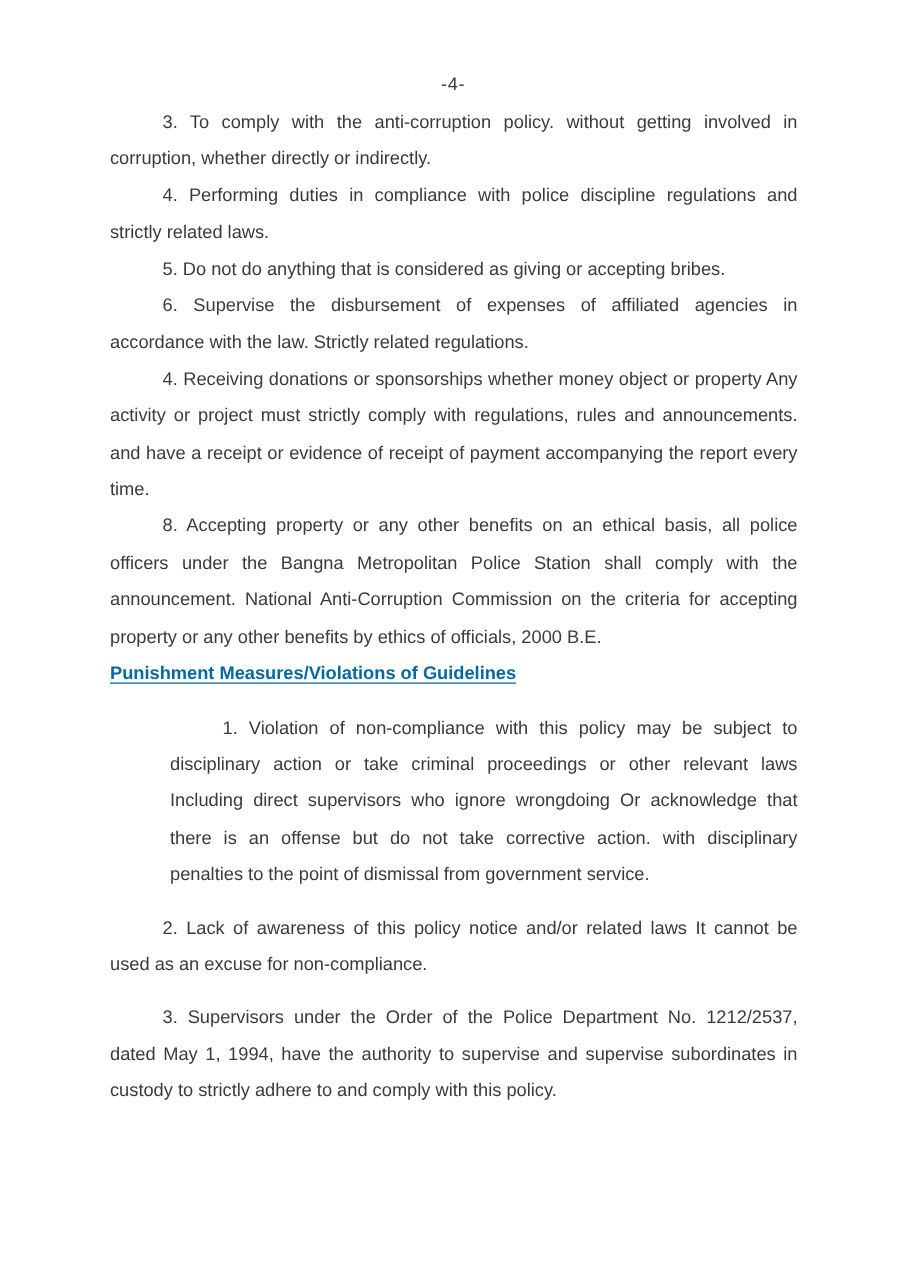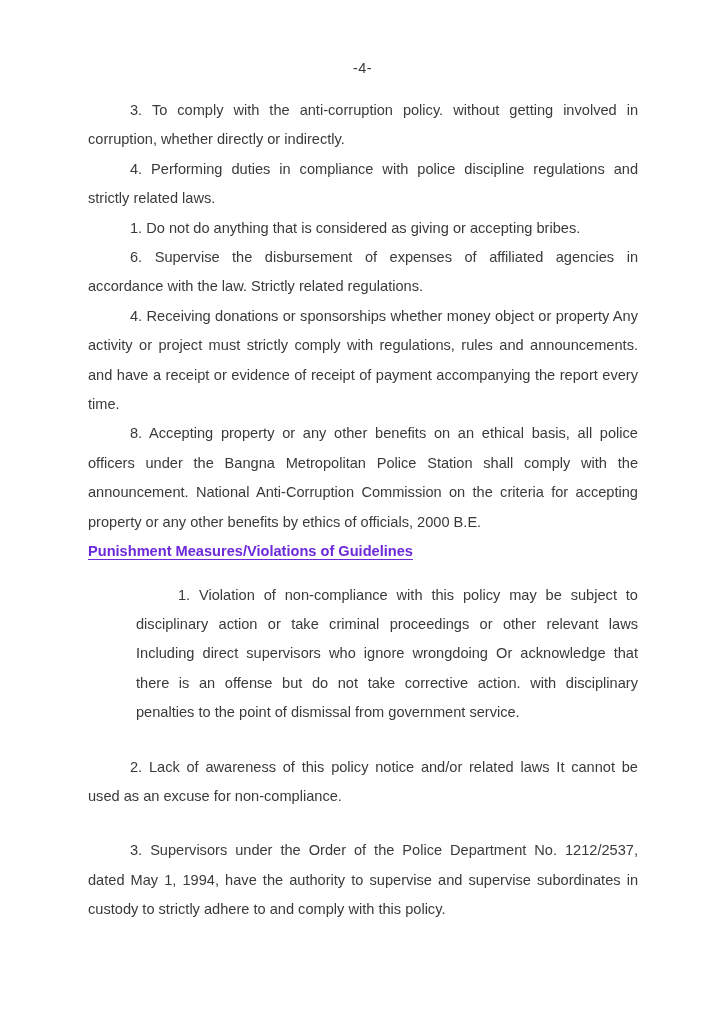--- a/index.html
+++ b/index.html
@@ -20,59 +20,59 @@
     top: 60px;
     left: 0;
     width: 100%;
     text-align: center;
     font-size: 14.5px;
     color: #3a3a3a;
     letter-spacing: 0.5px;
   }
   .content {
     position: absolute;
-    top: 96px;
+    top: 84px;
     left: 88px;
     width: 550px;
     font-size: 14.6px;
     line-height: 29.4px;
     text-align: justify;
   }
   .para {
     text-indent: 42px;
     text-align: justify;
   }
   .section-heading {
     font-weight: bold;
     text-decoration: underline;
     text-underline-offset: 3px;
-    color: #6d28d9;
+    color: #0369a1;
     text-align: left;
   }
   .spaced .para {
-    margin-top: 25px;
+    margin-top: 13px;
   }
   .spaced .para:first-child {
     margin-top: 14px;
     margin-left: 48px;
   }
 </style>
 </head>
 <body>
 
 <div class="page">
 
   <div class="page-number">-4-</div>
 
   <div class="content">
 
     <section>
       <p class="para">3. To comply with the anti-corruption policy. without getting involved in corruption, whether directly or indirectly.</p>
       <p class="para">4. Performing duties in compliance with police discipline regulations and strictly related laws.</p>
-      <p class="para">1. Do not do anything that is considered as giving or accepting bribes.</p>
+      <p class="para">5. Do not do anything that is considered as giving or accepting bribes.</p>
       <p class="para">6. Supervise the disbursement of expenses of affiliated agencies in accordance with the law. Strictly related regulations.</p>
       <p class="para">4. Receiving donations or sponsorships whether money object or property Any activity or project must strictly comply with regulations, rules and announcements. and have a receipt or evidence of receipt of payment accompanying the report every time.</p>
       <p class="para">8. Accepting property or any other benefits on an ethical basis, all police officers under the Bangna Metropolitan Police Station shall comply with the announcement. National Anti-Corruption Commission on the criteria for accepting property or any other benefits by ethics of officials, 2000 B.E.</p>
     </section>
 
     <h2 class="section-heading" style="font-size: 14.6px; line-height: 29.4px;">Punishment Measures/Violations of Guidelines</h2>
 
     <section class="spaced">
       <p class="para">1. Violation of non-compliance with this policy may be subject to disciplinary action or take criminal proceedings or other relevant laws Including direct supervisors who ignore wrongdoing Or acknowledge that there is an offense but do not take corrective action. with disciplinary penalties to the point of dismissal from government service.</p>
       <p class="para">2. Lack of awareness of this policy notice and/or related laws It cannot be used as an excuse for non-compliance.</p>

